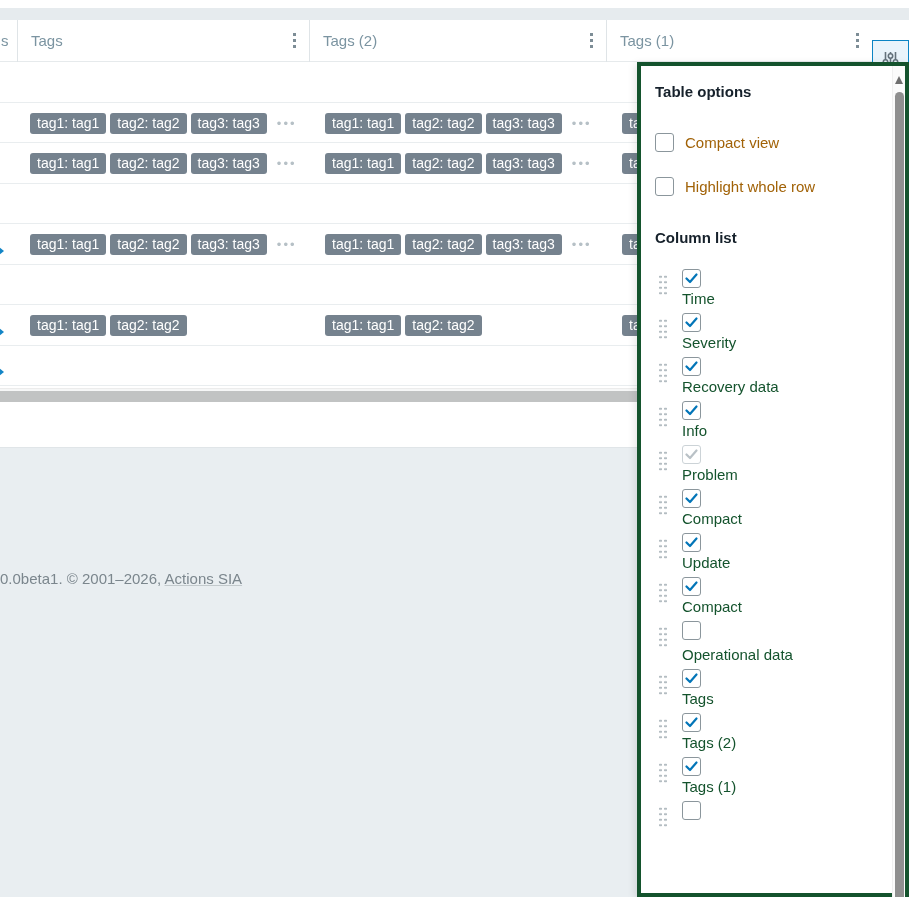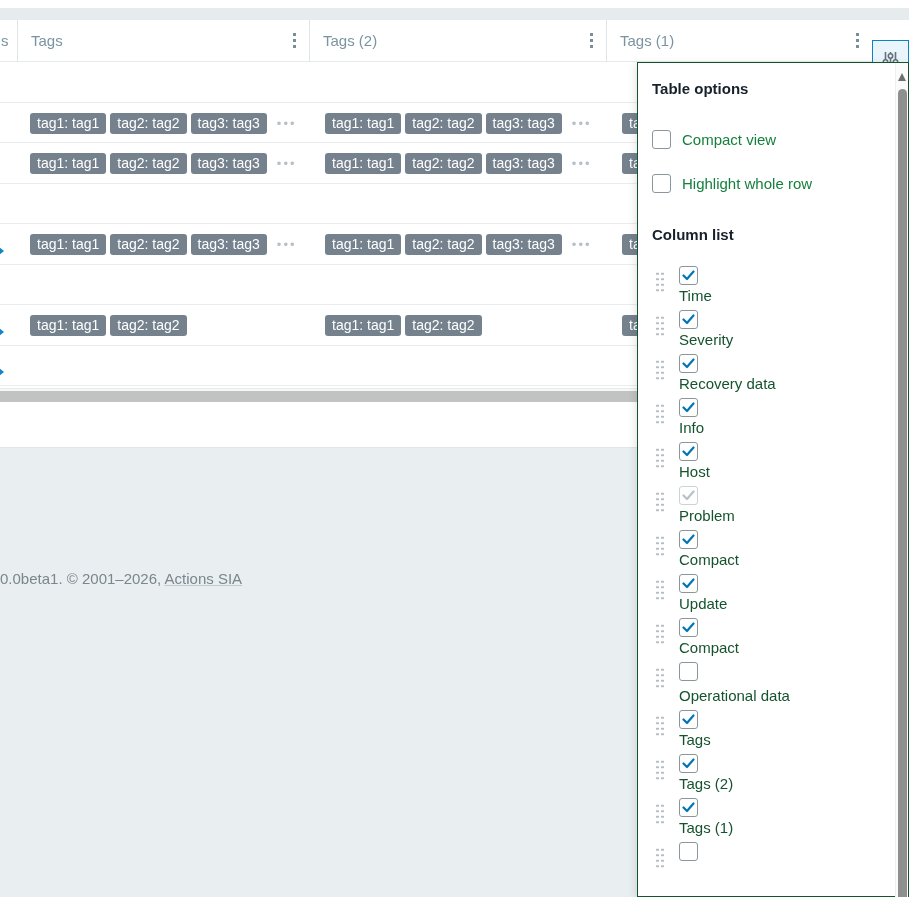--- a/index.html
+++ b/index.html
@@ -37,25 +37,25 @@
   .hscroll { position:absolute; left:0; top:388px; width:909px; height:14px; background:#f6f7f7; border-top:1px solid #ececec; border-bottom:1px solid #ececec; }
   .hthumb { position:absolute; left:0; top:1.5px; width:909px; height:11px; background:#c1c3c3; }
 
   .blank-row { position:absolute; left:0; top:402px; width:909px; height:46px; background:#fff; border-bottom:1px solid #e0e5e8; }
   .page-bg { position:absolute; left:0; top:448px; width:909px; height:449px; background:#e9eef1; }
 
   .footer { position:absolute; left:0; top:570px; font-size:15px; color:#7b868d; white-space:nowrap; }
   .footer a { color:#7b868d; text-decoration:underline; text-decoration-color:#c3cacd; cursor:pointer; }
 
   
-  .panel { position:absolute; left:637px; top:62px; width:272px; height:835px; background:#fff; border:1px solid #14532d; box-shadow:-2px 2px 8px rgba(0,0,0,.10); z-index:5; padding:18px 33px 0 14px; }
+  .panel { position:absolute; left:637px; top:62px; width:272px; height:835px; background:#fff; border:4px solid #14532d; box-shadow:-2px 2px 8px rgba(0,0,0,.10); z-index:5; padding:18px 33px 0 14px; }
   .panel h3 { font-size:15px; font-weight:bold; color:#16212b; line-height:16px; }
   .panel .title { margin-bottom:33px; }
   .opt-row { display:flex; align-items:center; gap:11px; margin-bottom:25px; }
-  .opt-row .olabel { font-size:15px; color:#15803d; }
+  .opt-row .olabel { font-size:15px; color:#a16207; }
   .col-list-title { margin-top:34px; margin-bottom:23px; }
 
   .citem { position:relative; padding-left:27px; margin-bottom:6px; }
   .citem .handle { position:absolute; left:3px; top:5px; width:10px; height:21px; cursor:grab;
     background-image:radial-gradient(circle, #b4bdc2 1.2px, rgba(0,0,0,0) 1.4px);
     background-size:5px 5.5px; background-position:0 0; }
   .citem .clabel { display:block; font-size:15px; color:#14532d; margin-top:3px; line-height:16px; }
 
   .checkbox { width:19px; height:19px; background:#fff; border:1px solid #8b969c; border-radius:3px; display:inline-flex; align-items:center; justify-content:center; cursor:pointer; flex:0 0 auto; }
   .checkbox.disabled { border-color:#ccd3d7; cursor:default; }
@@ -189,25 +189,20 @@
         <div class="citem"><span class="handle"></span><span class="checkbox">
             <svg width="13" height="11" viewBox="0 0 13 11">
               <polyline points="1.5,5.5 5,9 11.5,1.5" fill="none" stroke="#0275b8" stroke-width="2.2" stroke-linecap="round" stroke-linejoin="round"></polyline>
             </svg>
           </span><span class="clabel">Recovery data</span></div>
         <div class="citem"><span class="handle"></span><span class="checkbox">
             <svg width="13" height="11" viewBox="0 0 13 11">
               <polyline points="1.5,5.5 5,9 11.5,1.5" fill="none" stroke="#0275b8" stroke-width="2.2" stroke-linecap="round" stroke-linejoin="round"></polyline>
             </svg>
           </span><span class="clabel">Info</span></div>
-        <div class="citem"><span class="handle"></span><span class="checkbox">
-            <svg width="13" height="11" viewBox="0 0 13 11">
-              <polyline points="1.5,5.5 5,9 11.5,1.5" fill="none" stroke="#0275b8" stroke-width="2.2" stroke-linecap="round" stroke-linejoin="round"></polyline>
-            </svg>
-          </span><span class="clabel">Host</span></div>
         <div class="citem"><span class="handle"></span><span class="checkbox disabled">
             <svg width="13" height="11" viewBox="0 0 13 11">
               <polyline points="1.5,5.5 5,9 11.5,1.5" fill="none" stroke="#b9c1c6" stroke-width="2.2" stroke-linecap="round" stroke-linejoin="round"></polyline>
             </svg>
           </span><span class="clabel">Problem</span></div>
         <div class="citem"><span class="handle"></span><span class="checkbox">
             <svg width="13" height="11" viewBox="0 0 13 11">
               <polyline points="1.5,5.5 5,9 11.5,1.5" fill="none" stroke="#0275b8" stroke-width="2.2" stroke-linecap="round" stroke-linejoin="round"></polyline>
             </svg>
           </span><span class="clabel">Compact</span></div>

